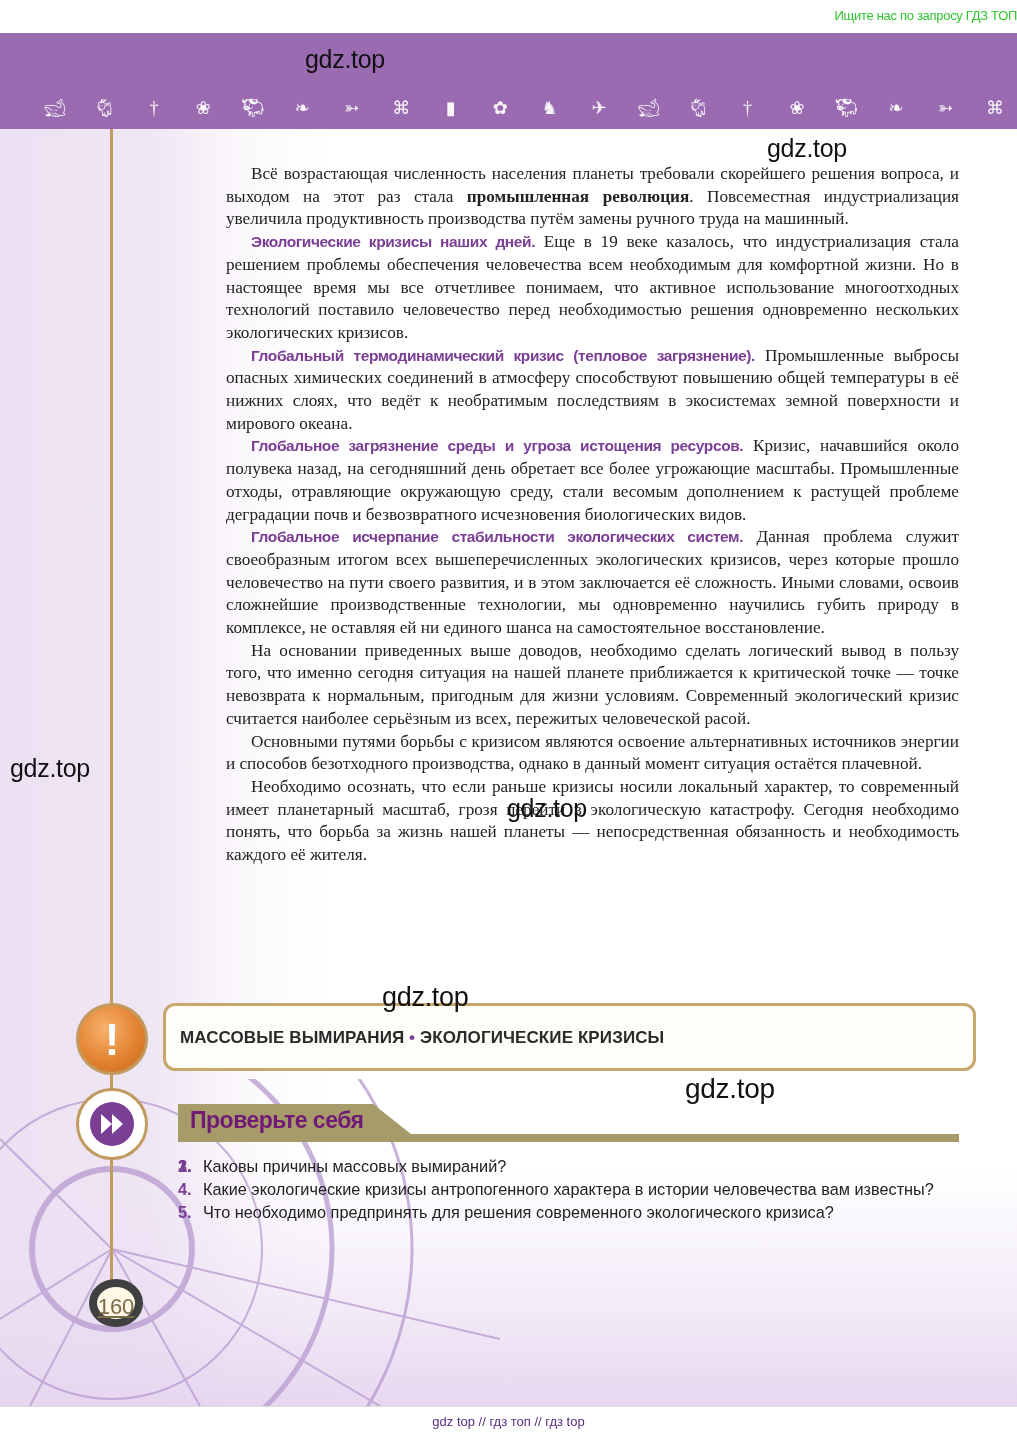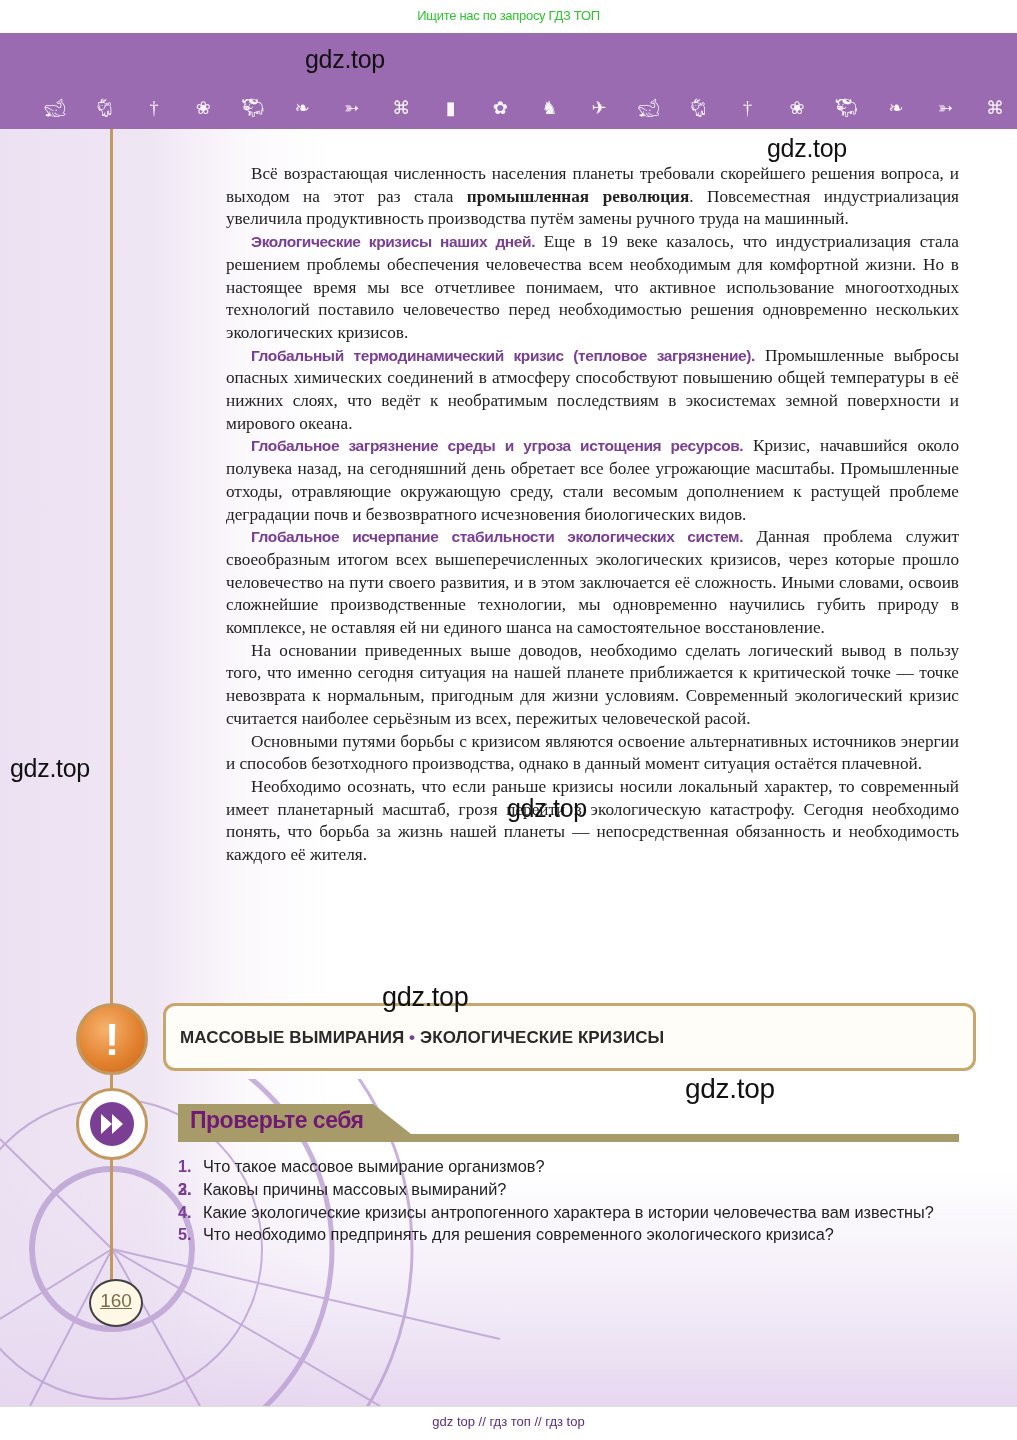--- a/index.html
+++ b/index.html
@@ -1,20 +1,20 @@
 <!DOCTYPE html>
 <html><head>
 <meta charset="utf-8">
 <style>
   * { box-sizing: border-box; margin: 0; padding: 0; }
   html, body { width: 1017px; height: 1440px; background: #ffffff; overflow: hidden; }
   body { position: relative; font-family: "Liberation Serif", serif; color: #1e1e1e; }
 
   .top-banner { position: absolute; top: 0; left: 0; width: 1017px; height: 33px; background: #fff;
-    text-align: center; font-family: "Liberation Sans", sans-serif; font-size: 13px; color: #2ec52e; line-height: 32px; letter-spacing: -0.3px; }
+    text-align: right; font-family: "Liberation Sans", sans-serif; font-size: 13px; color: #2ec52e; line-height: 32px; letter-spacing: -0.3px; }
 
   .header-band { position: absolute; top: 33px; left: 0; width: 1017px; height: 96px; background: #9b6bb2; }
   .animal-row { position: absolute; top: 60px; left: 40px; width: 970px; height: 30px; display: flex; justify-content: space-between; align-items: center; }
   .animal { color: #fff; font-size: 18px; line-height: 30px; width: 30px; text-align: center; opacity: 0.95; }
 
   .page { position: absolute; top: 129px; left: 0; width: 1017px; height: 1277px;
     background: linear-gradient(90deg, #ece1f2 0px, #efe6f4 150px, #fbf8fc 240px, #ffffff 330px); }
   .page-bottom-fade { position: absolute; left: 0; top: 1040px; width: 1017px; height: 237px;
     background: linear-gradient(180deg, rgba(255,255,255,0) 0%, rgba(233,220,242,0.6) 60%, #e6d7ef 100%); }
   .timeline-line { position: absolute; left: 110px; top: 0; width: 3px; height: 1180px; background: #c29a5f; }
@@ -41,22 +41,22 @@
 
   .check-tab { position: absolute; left: 178px; top: 1104px; height: 34px; width: 238px; background: #a89b6a;
     clip-path: polygon(0 0, 82% 0, 100% 100%, 0 100%); }
   .check-title { position: absolute; left: 190px; top: 1107px; font-family: "Liberation Sans", sans-serif; font-weight: bold; font-size: 23px; color: #701a75; letter-spacing: -0.5px; }
   .check-rule { position: absolute; left: 178px; top: 1134px; width: 781px; height: 8px; background: #a89b6a; }
 
   .questions { position: absolute; left: 178px; top: 1155px; width: 781px; font-family: "Liberation Sans", sans-serif; font-size: 16.3px; line-height: 22.8px; color: #222; list-style: none; }
   .questions li { position: relative; padding-left: 25px; }
   .questions .num { position: absolute; left: 0; top: 0; color: #7a3f94; font-weight: bold; }
 
-  .page-num { position: absolute; left: 89px; top: 1279px; width: 54px; height: 48px; border-radius: 50%; background: #fff8e6; border: 2px solid #404040;
-    font-family: "Liberation Sans", sans-serif; font-size: 19px; color: #7d6a48; text-align: center; line-height: 40px; text-decoration: underline; }
+  .page-num { position: absolute; left: 89px; top: 1279px; width: 54px; height: 48px; border-radius: 50%; background: #fff8e6; border: 8px solid #404040;
+    font-family: "Liberation Sans", sans-serif; font-size: 22px; color: #7d6a48; text-align: center; line-height: 40px; text-decoration: underline; }
 
   .footer { position: absolute; top: 1406px; left: 0; width: 1017px; height: 34px; background: #fff; border-top: 1px solid #ddd;
     text-align: center; font-family: "Liberation Sans", sans-serif; font-size: 13px; color: #5a2d82; line-height: 30px; }
 </style>
 </head>
 <body>
 
 <div class="top-banner">Ищите нас по запросу ГДЗ ТОП</div>
 
 <div class="header-band">
@@ -137,21 +137,21 @@
       </svg>
   </div>
 </div>
 <div class="watermark" style="top:1073px;left:685px;font-size:28px;">gdz.top</div>
 
 <div class="check-tab"></div>
 <div class="check-rule"></div>
 <div class="check-title">Проверьте себя</div>
 
 <ol class="questions">
-  <li><span class="num">1.</span><span>Что такое массовое вымирание организмов?</span></li>
+  <li><span class="num">1.</span></li>
   <li><span class="num">2.</span></li>
   <li><span class="num">3.</span><span>Каковы причины массовых вымираний?</span></li>
   <li><span class="num">4.</span><span>Какие экологические кризисы антропогенного характера в истории человечества вам известны?</span></li>
   <li><span class="num">5.</span><span>Что необходимо предпринять для решения современного экологического кризиса?</span></li>
 </ol>
 
 <div class="page-num">160</div>
 
 <div class="footer">gdz top  //  гдз топ  //  гдз top</div>
 

